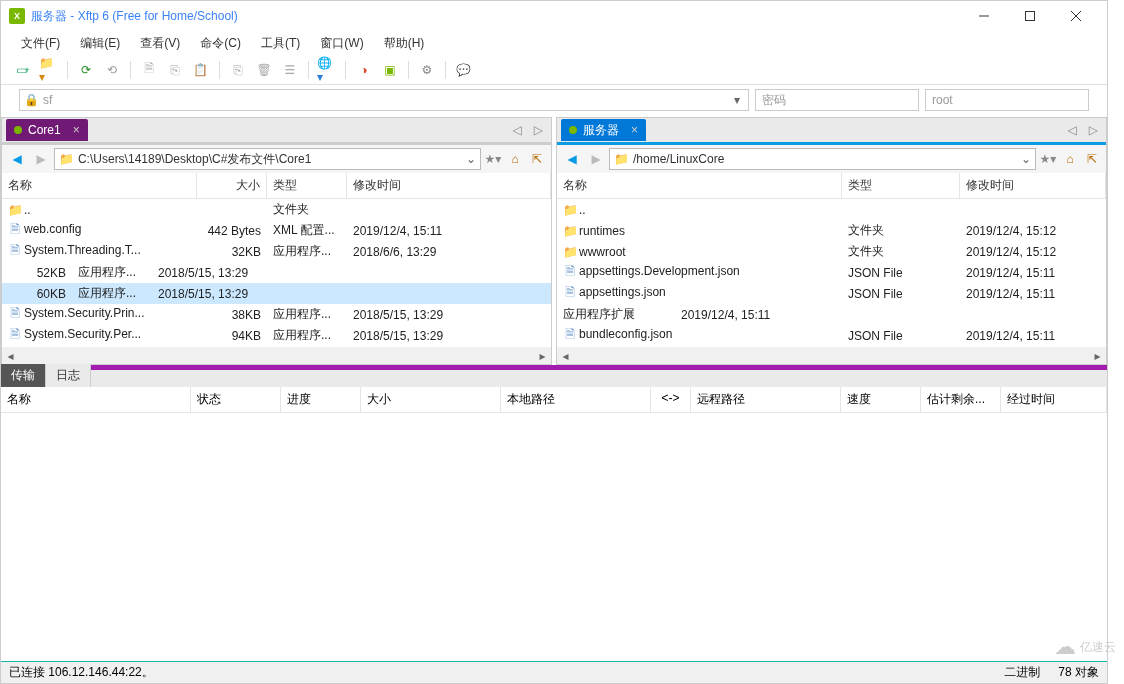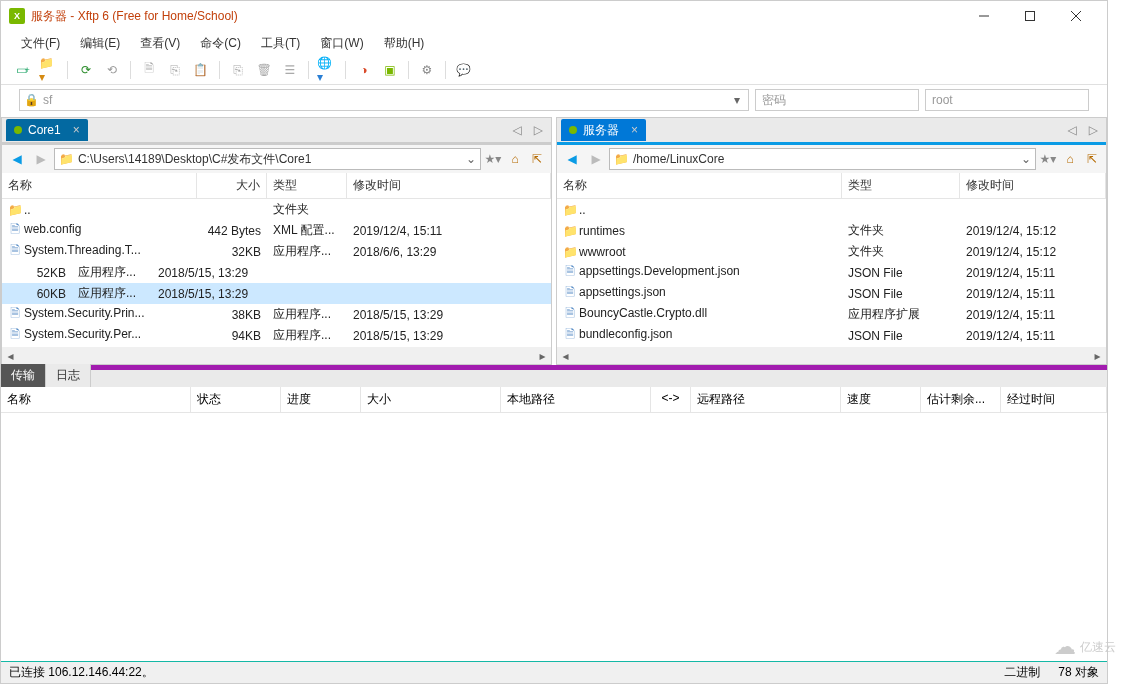--- a/index.html
+++ b/index.html
@@ -1,37 +1,37 @@
 <!DOCTYPE html>
 <html><head>
 <meta charset="utf-8">
 <style>
 * { margin: 0; padding: 0; box-sizing: border-box; font-family: "Microsoft YaHei", Tahoma, Arial, sans-serif; font-size: 12px; }
 html, body { width: 1124px; height: 684px; background: #fff; overflow: hidden; }
 .window { width: 1108px; height: 684px; background: #fff; display: flex; flex-direction: column; border: 1px solid #ccc; }
 .titlebar { height: 30px; display: flex; align-items: center; padding: 0 8px; background: #fff; }
 .titlebar .app-icon { width: 16px; height: 16px; background: #7ab800; border-radius: 2px; margin-right: 6px; display:flex; align-items:center; justify-content:center; color:#fff; font-size:9px; font-weight:bold; }
-.titlebar .title { flex: 1; color: #c2410c; }
+.titlebar .title { flex: 1; color: #3b82f6; }
 .win-controls { display: flex; gap: 0; }
 .win-btn { width: 46px; height: 30px; display: flex; align-items: center; justify-content: center; color: #333; }
 .menubar { height: 24px; display: flex; align-items: center; padding: 0 12px; gap: 4px; }
 .menubar .menu-item { padding: 2px 8px; color: #333; }
 .toolbar { height: 30px; display: flex; align-items: center; padding: 4px 12px; gap: 6px; border-bottom: 1px solid #e0e0e0; }
 .tool-icon { width: 20px; height: 20px; display: flex; align-items: center; justify-content: center; color: #555; border-radius: 2px; }
 .tool-sep { width: 1px; height: 18px; background: #ddd; margin: 0 2px; }
 .addrbar { height: 30px; display: flex; align-items: center; padding: 4px 18px; gap: 6px; margin-bottom:2px; }
 .addr-box { flex: 1; height: 22px; border: 1px solid #ccc; display: flex; align-items: center; padding: 0 4px; background: #fff; }
 .lock-icn { color: #f0ad4e; margin-right: 4px; }
 .addr-text { flex: 1; color: #999; }
 .addr-drop { width: 14px; color: #666; text-align: center; }
 .cred-box { width: 164px; height: 22px; border: 1px solid #ccc; padding: 0 6px; display: flex; align-items: center; color: #999; }
 .panes { flex: 1; display: flex; gap: 4px; padding: 0 0px; min-height: 0; }
 .pane { flex: 1; display: flex; flex-direction: column; border: 1px solid #ccc; min-width: 0; }
 .pane-tabs { height: 24px; background: #eaeaea; display: flex; align-items: center; padding: 0 4px; }
-.session-tab { height: 22px; display: flex; align-items: center; padding: 0 8px; gap: 6px; background: #0369a1; color: #fff; border-radius: 2px 2px 0 0; }
+.session-tab { height: 22px; display: flex; align-items: center; padding: 0 8px; gap: 6px; background: #701a75; color: #fff; border-radius: 2px 2px 0 0; }
 .session-tab.active { background: #0078d7; }
 .session-tab .dot { width: 8px; height: 8px; background: #7ab800; border-radius: 50%; }
 .session-tab .tab-x { margin-left: 6px; color: #ccc; }
 .tab-nav { margin-left: auto; display: flex; gap: 4px; color: #888; }
 .tab-nav .nav-btn { padding: 0 4px; }
 .pane-active-strip { height: 3px; background: #0a9be5; }
 .pane-active-strip.inactive { background: #ccc; }
 .pane-nav { height: 28px; display: flex; align-items: center; padding: 2px 4px; gap: 2px; background: #f5f5f5; }
 .nav-arrow { width: 22px; height: 22px; display: flex; align-items: center; justify-content: center; color: #0a9be5; }
 .nav-arrow.disabled { color: #bbb; }
@@ -277,21 +277,20 @@
               <div class="lv-cell" style="width:285px"><span class="file-icn file-c">🗎</span>appsettings.Development.json</div>
               <div class="lv-cell" style="width:118px">JSON File</div>
               <div class="lv-cell" style="flex:1">2019/12/4, 15:11</div>
             </div>
             <div class="lv-row">
               <div class="lv-cell" style="width:285px"><span class="file-icn file-c">🗎</span>appsettings.json</div>
               <div class="lv-cell" style="width:118px">JSON File</div>
               <div class="lv-cell" style="flex:1">2019/12/4, 15:11</div>
             </div>
             <div class="lv-row">
-              <div class="lv-cell" style="width:285px"><span class="file-icn file-c">🗎</span>BouncyCastle.Crypto.dll</div>
               <div class="lv-cell" style="width:118px">应用程序扩展</div>
               <div class="lv-cell" style="flex:1">2019/12/4, 15:11</div>
             </div>
             <div class="lv-row">
               <div class="lv-cell" style="width:285px"><span class="file-icn file-c">🗎</span>bundleconfig.json</div>
               <div class="lv-cell" style="width:118px">JSON File</div>
               <div class="lv-cell" style="flex:1">2019/12/4, 15:11</div>
             </div>
             <div class="lv-row">
               <div class="lv-cell" style="width:285px"><span class="file-icn file-c">🗎</span>Dapper.dll</div>

